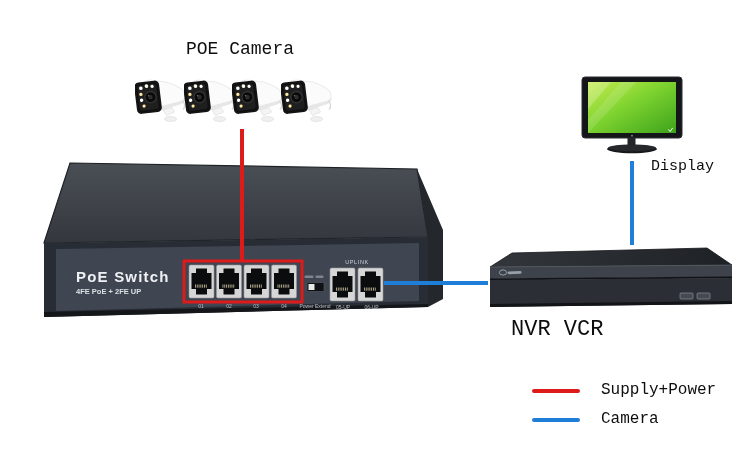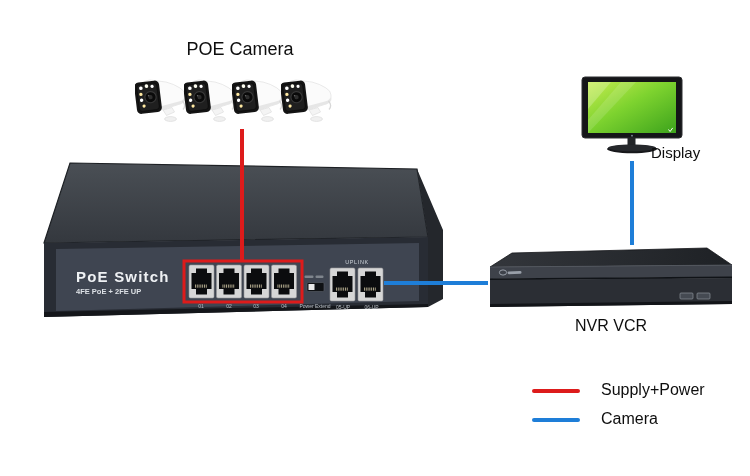--- a/index.html
+++ b/index.html
@@ -1,23 +1,23 @@
 <!DOCTYPE html>
 <html><head>
 <meta charset="utf-8">
 <style>
   html,body { margin:0; padding:0; background:#fff; }
   .stage {
     position:relative; width:750px; height:476px; background:#ffffff;
     font-family:"Liberation Sans", sans-serif; overflow:hidden;
   }
-  .lbl { position:absolute; color:#0e0e0e; white-space:nowrap; }
+  .lbl { position:absolute; color:#0e0e0e; white-space:nowrap;font-family:Liberation Mono, monospace; }
   .title-lbl   { left:150px; top:39px; width:180px; text-align:center; font-size:18px; }
-  .display-lbl { left:651px; top:144px; font-size:15px; }
-  .nvr-lbl     { left:511px; top:317px; width:200px; text-align:center; font-size:16px; }
+  .display-lbl { left:651px; top:158px; font-size:15px; }
+  .nvr-lbl     { left:511px; top:317px; width:200px; font-size:22px; }
   .camera      { position:absolute; width:52px; height:50px; }
   .cam1 { left:135px; top:76px; }
   .cam2 { left:184px; top:76px; }
   .cam3 { left:232px; top:76px; }
   .cam4 { left:281px; top:76px; }
   .switch-svg  { position:absolute; left:35px;  top:158px; }
   .monitor-svg { position:absolute; left:575px; top:74px;  }
   .nvr-svg     { position:absolute; left:478px; top:244px; }
   .line { position:absolute; }
   .red-v   { left:240px; top:129px; width:4px;  height:133px; background:#dd1b1b; }

